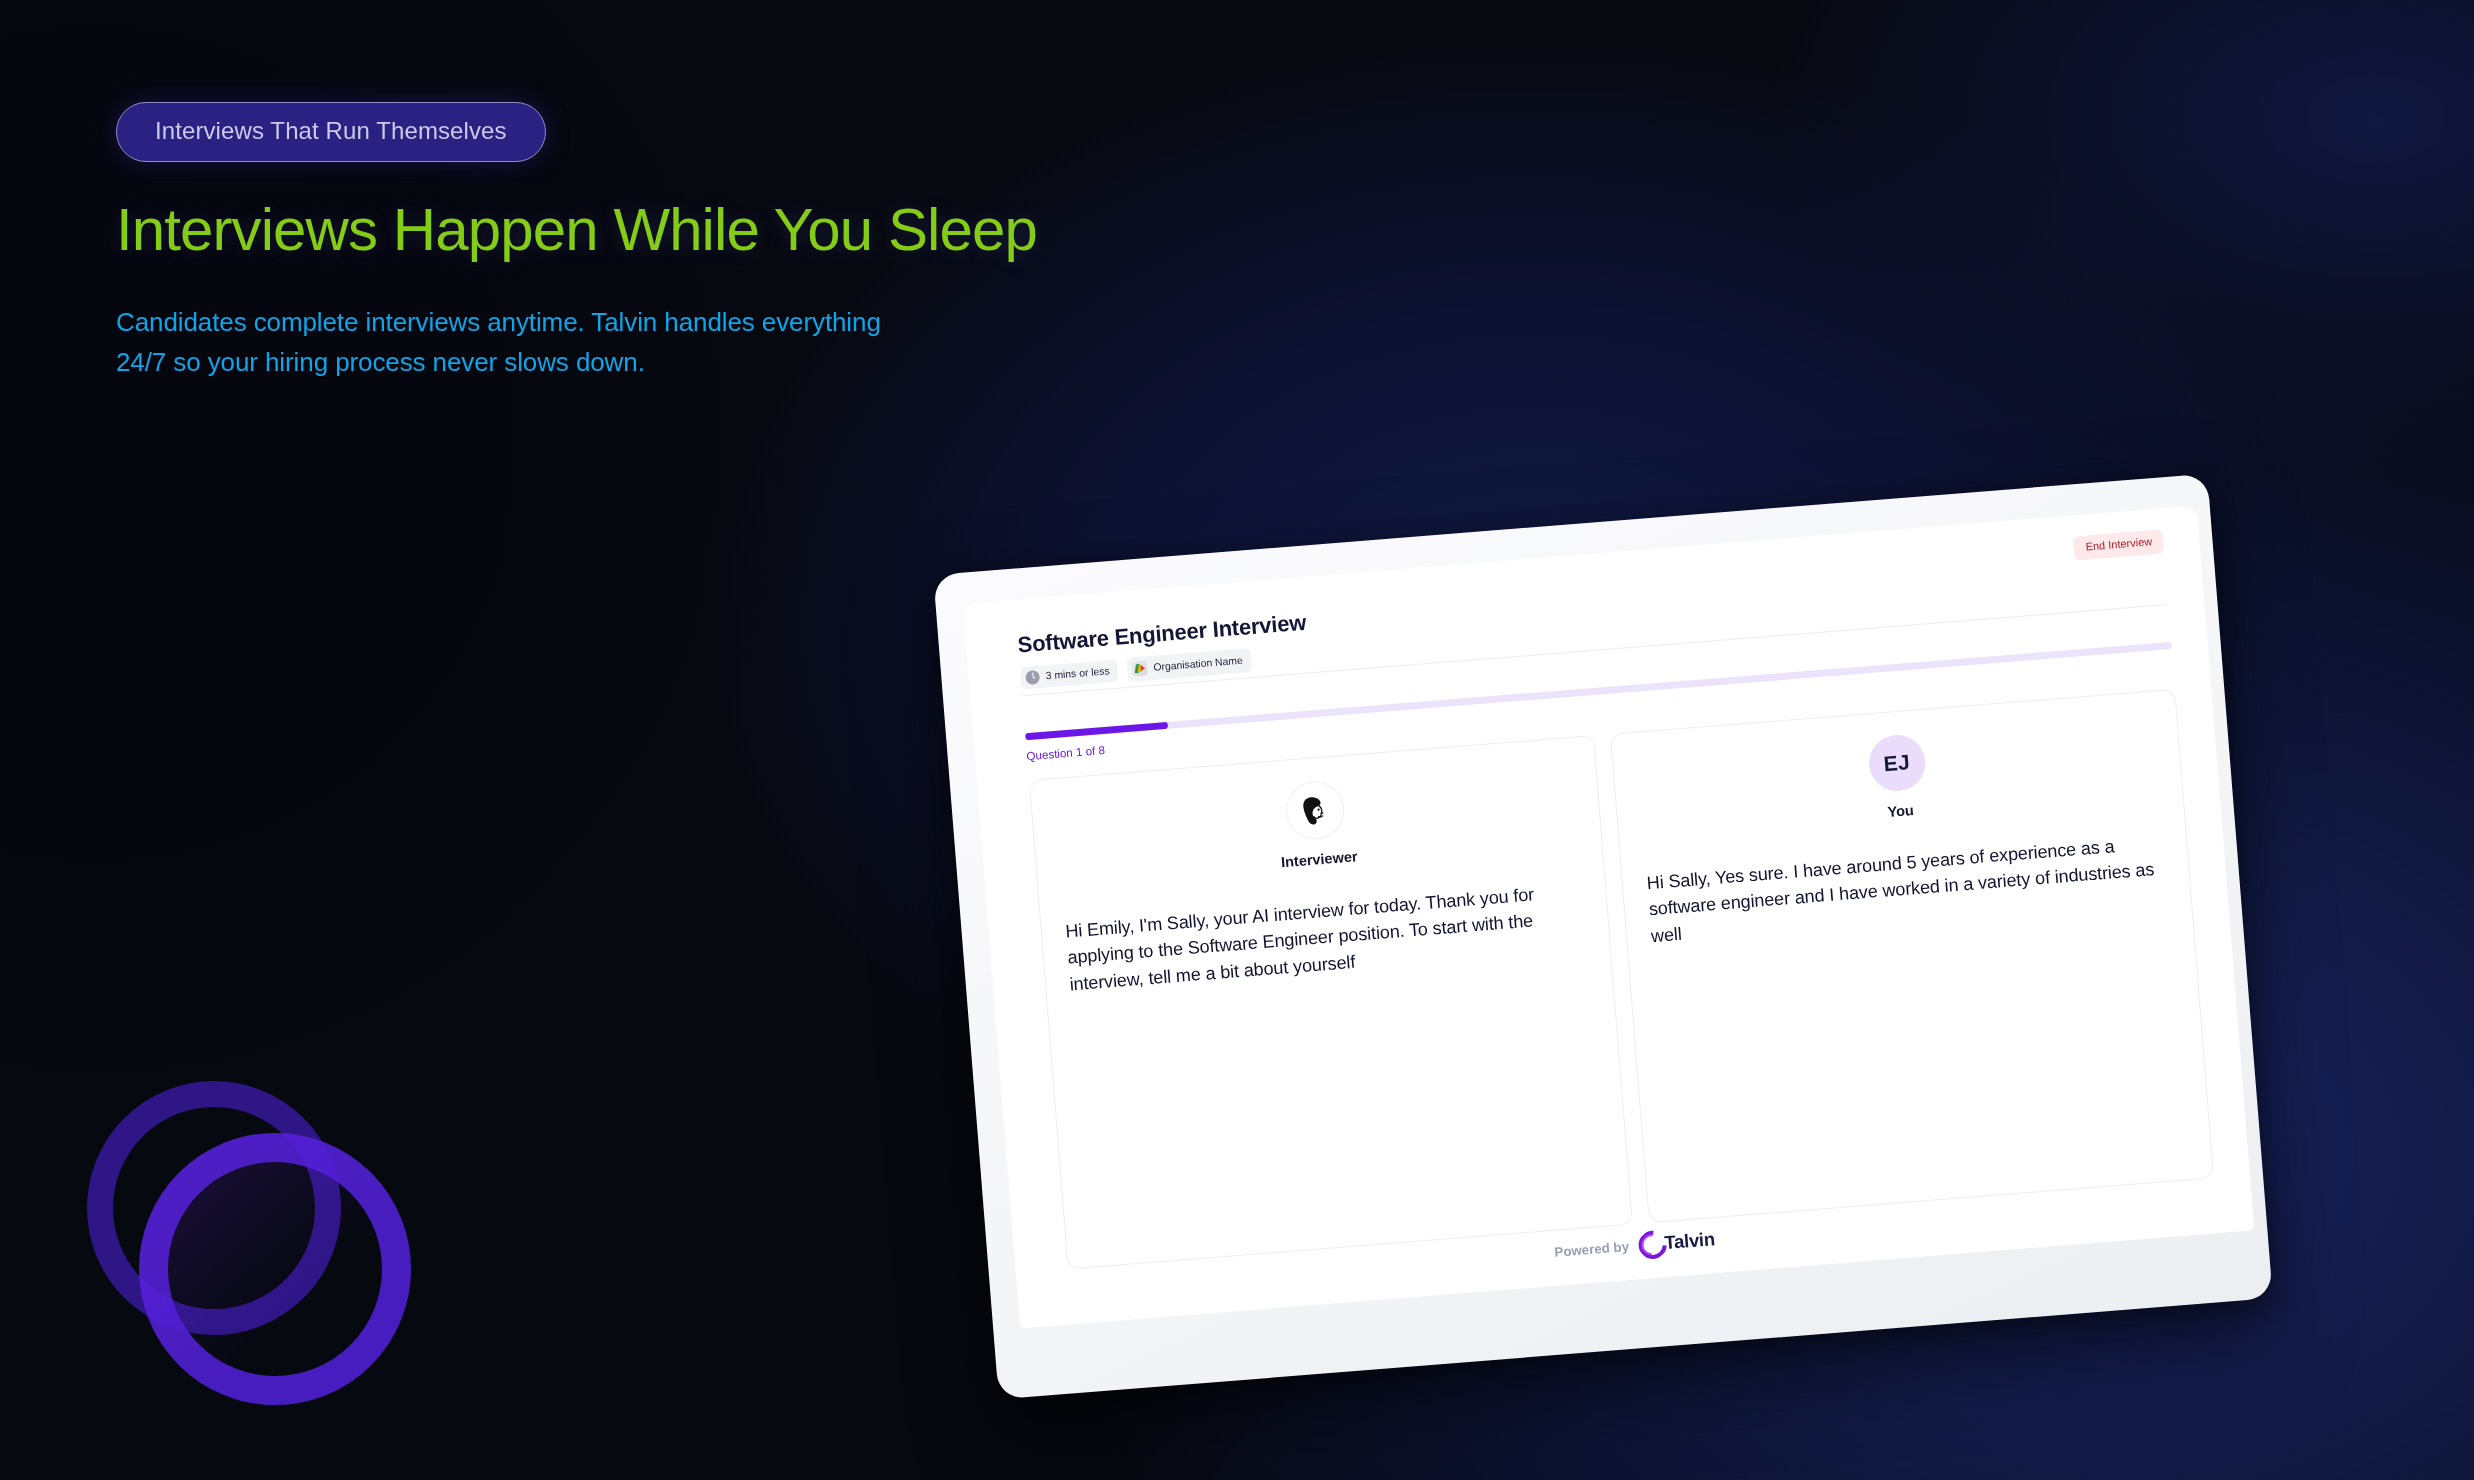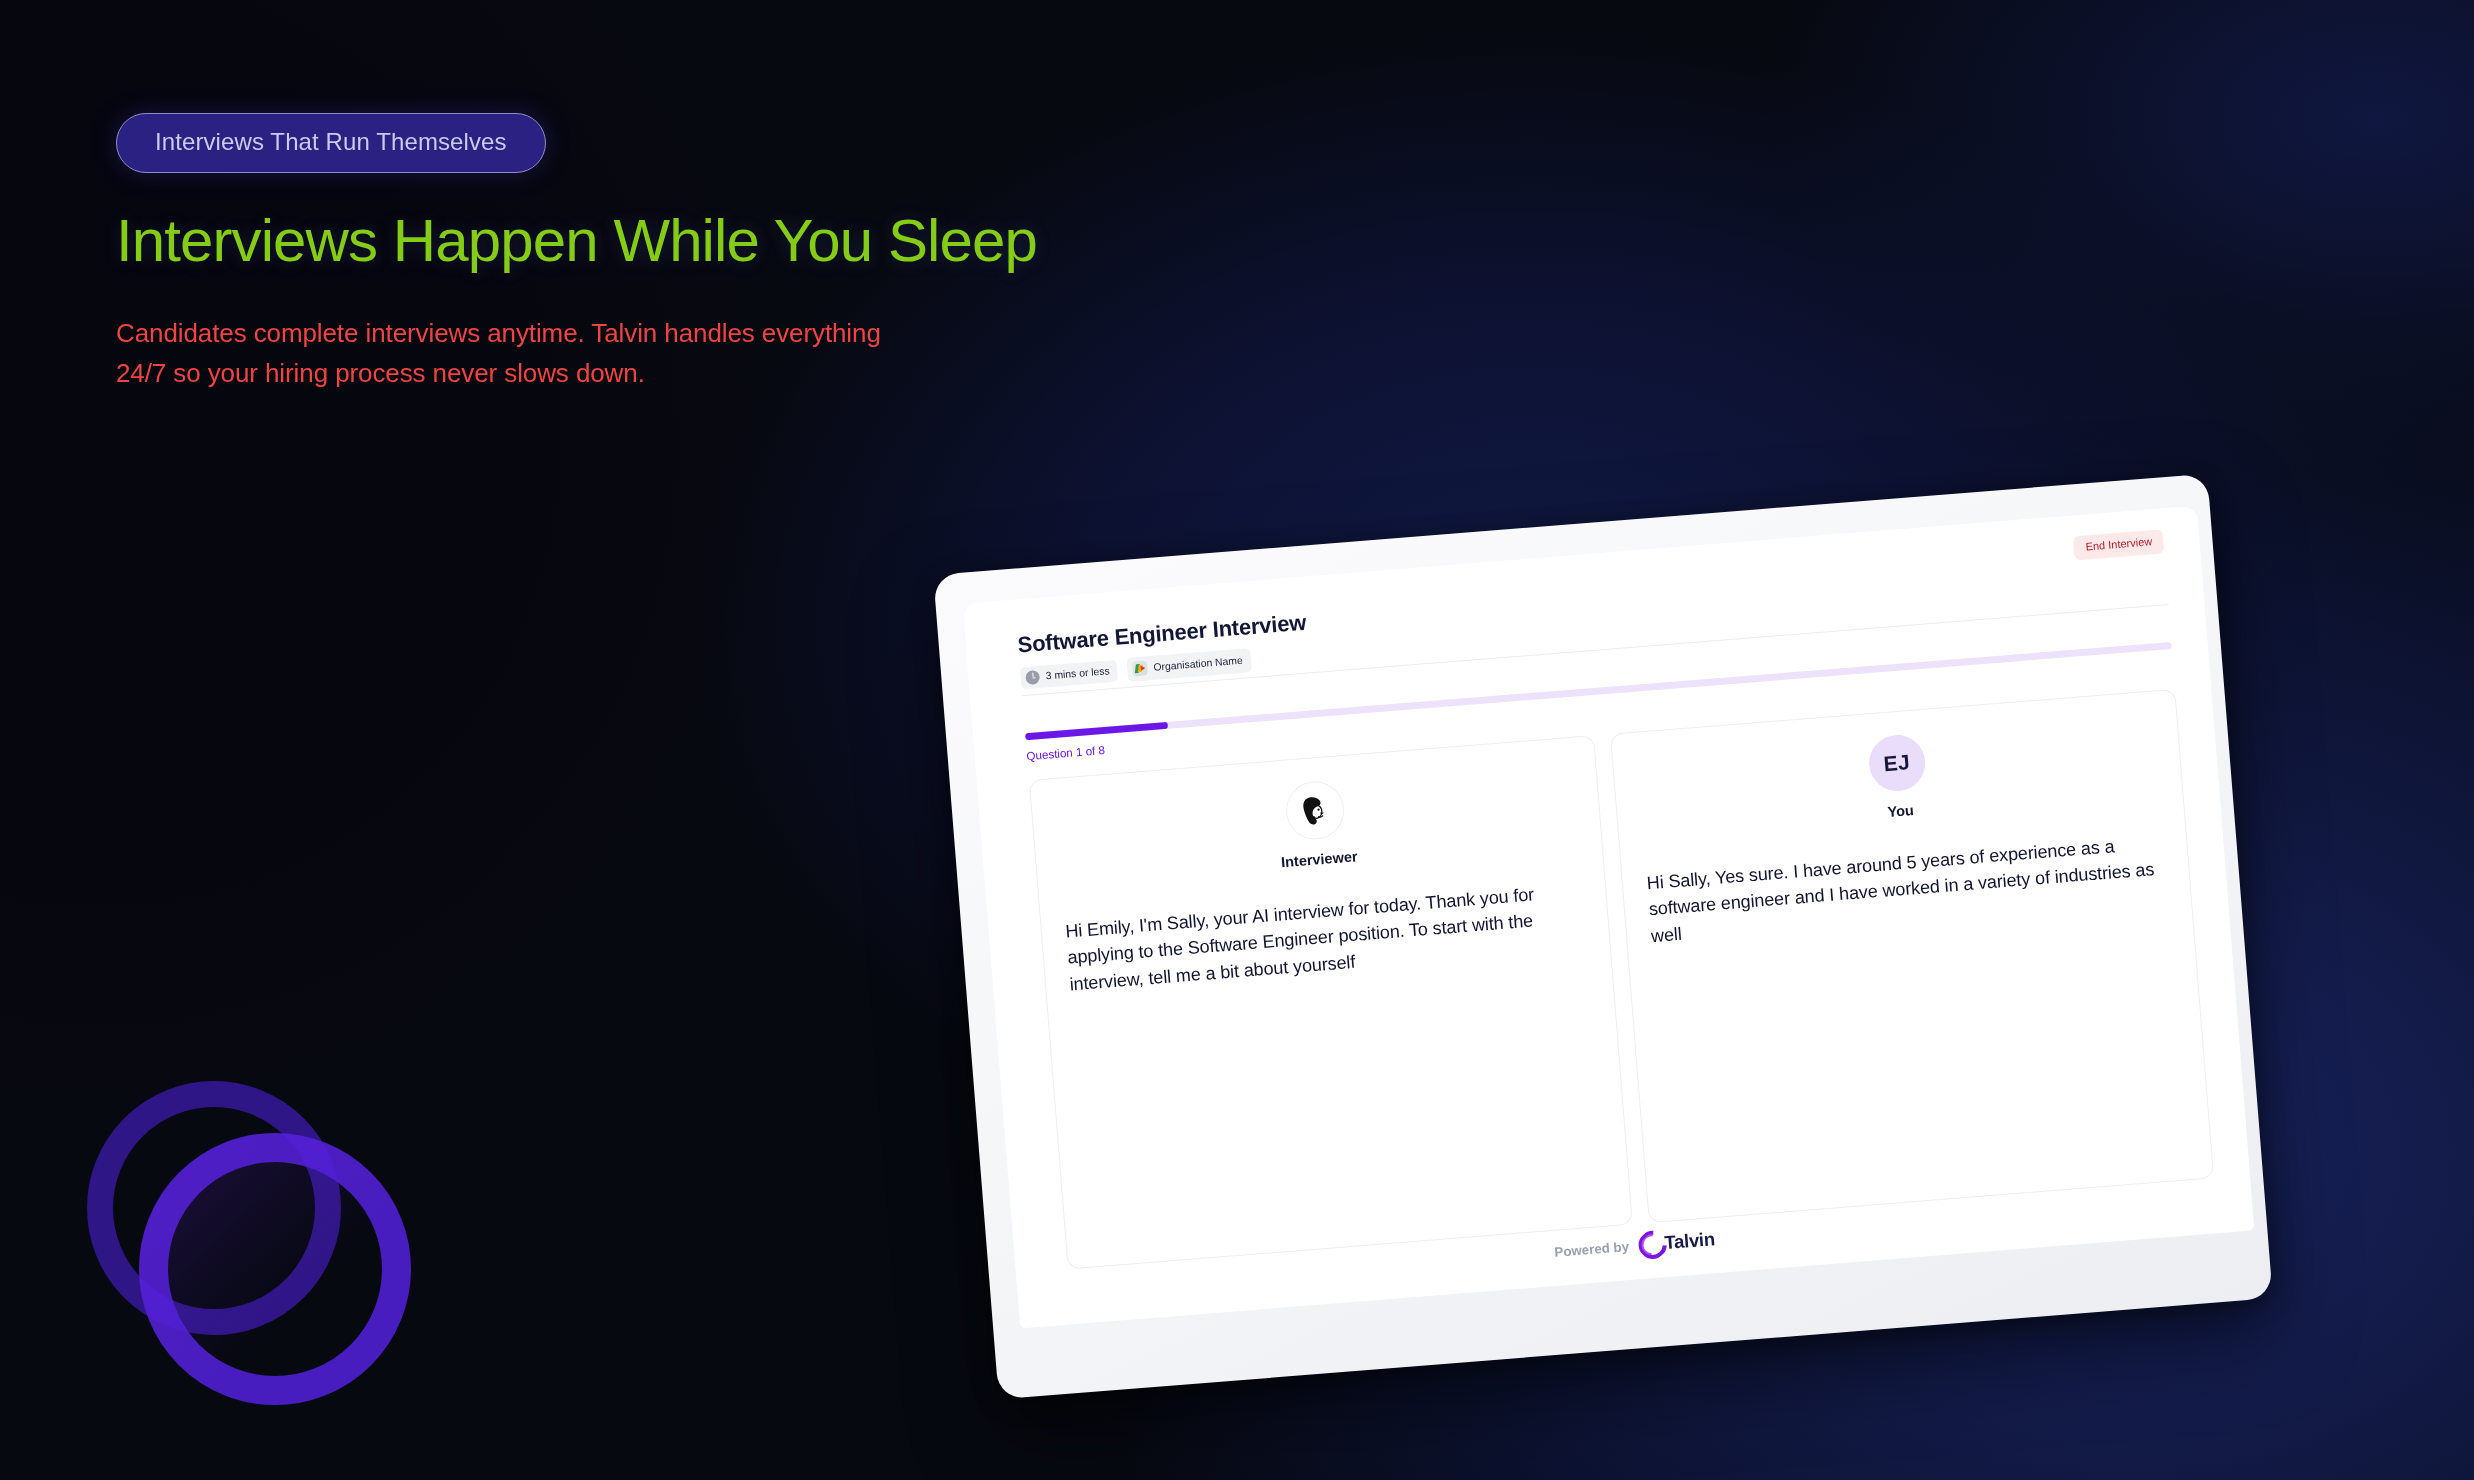--- a/index.html
+++ b/index.html
@@ -37,21 +37,21 @@
     filter:blur(0.6px);
   }
   .ring-front{
     left:64px;top:58px;width:214px;height:214px;
     border:29px solid #5220d8;opacity:0.88;
   }
   .ring-front::after{content:"";position:absolute;inset:-29px;border-radius:50%;
     background:linear-gradient(135deg, rgba(110,40,240,.25), rgba(30,10,90,0) 60%);}
 
   
-  .copy{position:absolute;left:116px;top:113px;width:1388px;}
+  .copy{position:absolute;left:116px;top:102px;width:1388px;}
   .badge{
     display:inline-block;
     padding:14px 38px 16px 38px;
     border-radius:40px;
     background:#2b2183;
     border:1.7px solid #8d8fc4;
     color:#c8cbe9;
     font-size:24px;
     letter-spacing:0.1px;
     box-shadow:0 0 23px rgba(60,40,170,.35);
@@ -60,21 +60,21 @@
     margin-top:36px;
     color:#84cc16;
     font-size:60px;
     font-weight:400;
     letter-spacing:-0.9px;
     line-height:1.08;
     text-shadow:0 1.2px 17.3px rgba(120,140,255,.18);
   }
   .subcopy{
     margin-top:34px;
-    color:#ef4444;
+    color:#0ea5e9;
     font-size:26px;
     font-weight:400;
     line-height:1.52;
     letter-spacing:-0.1px;
     max-width:1243px;
   }
 
   
   .tablet-wrap{
     position:absolute;left:964px;top:523px;width:1278px;height:827px;

